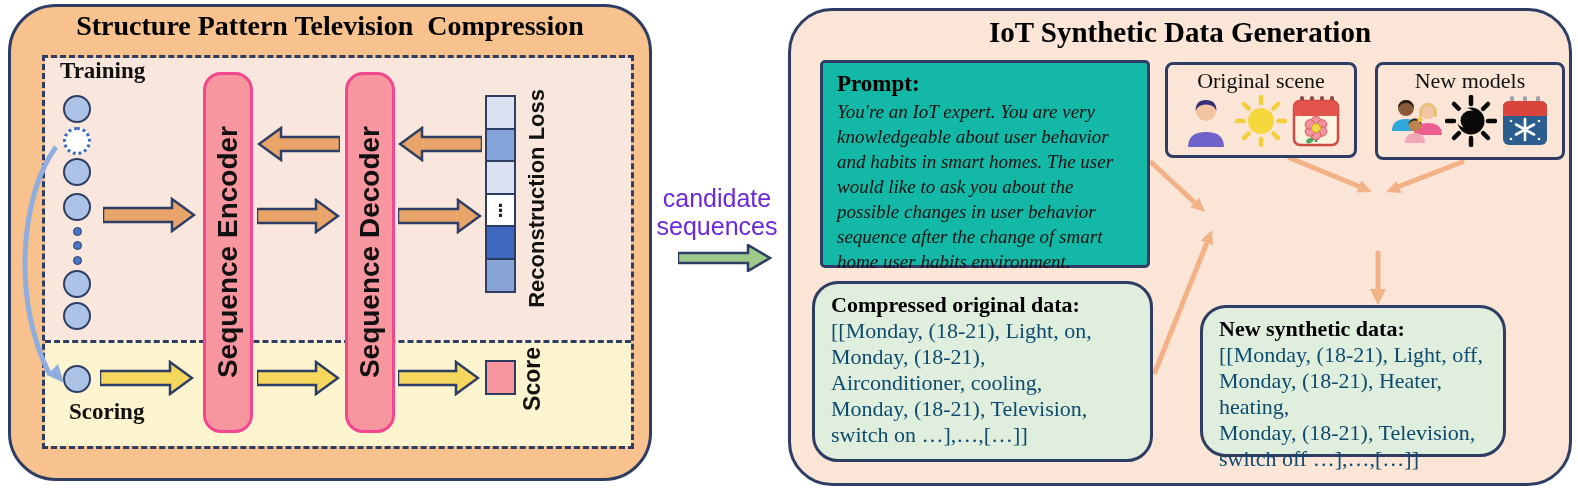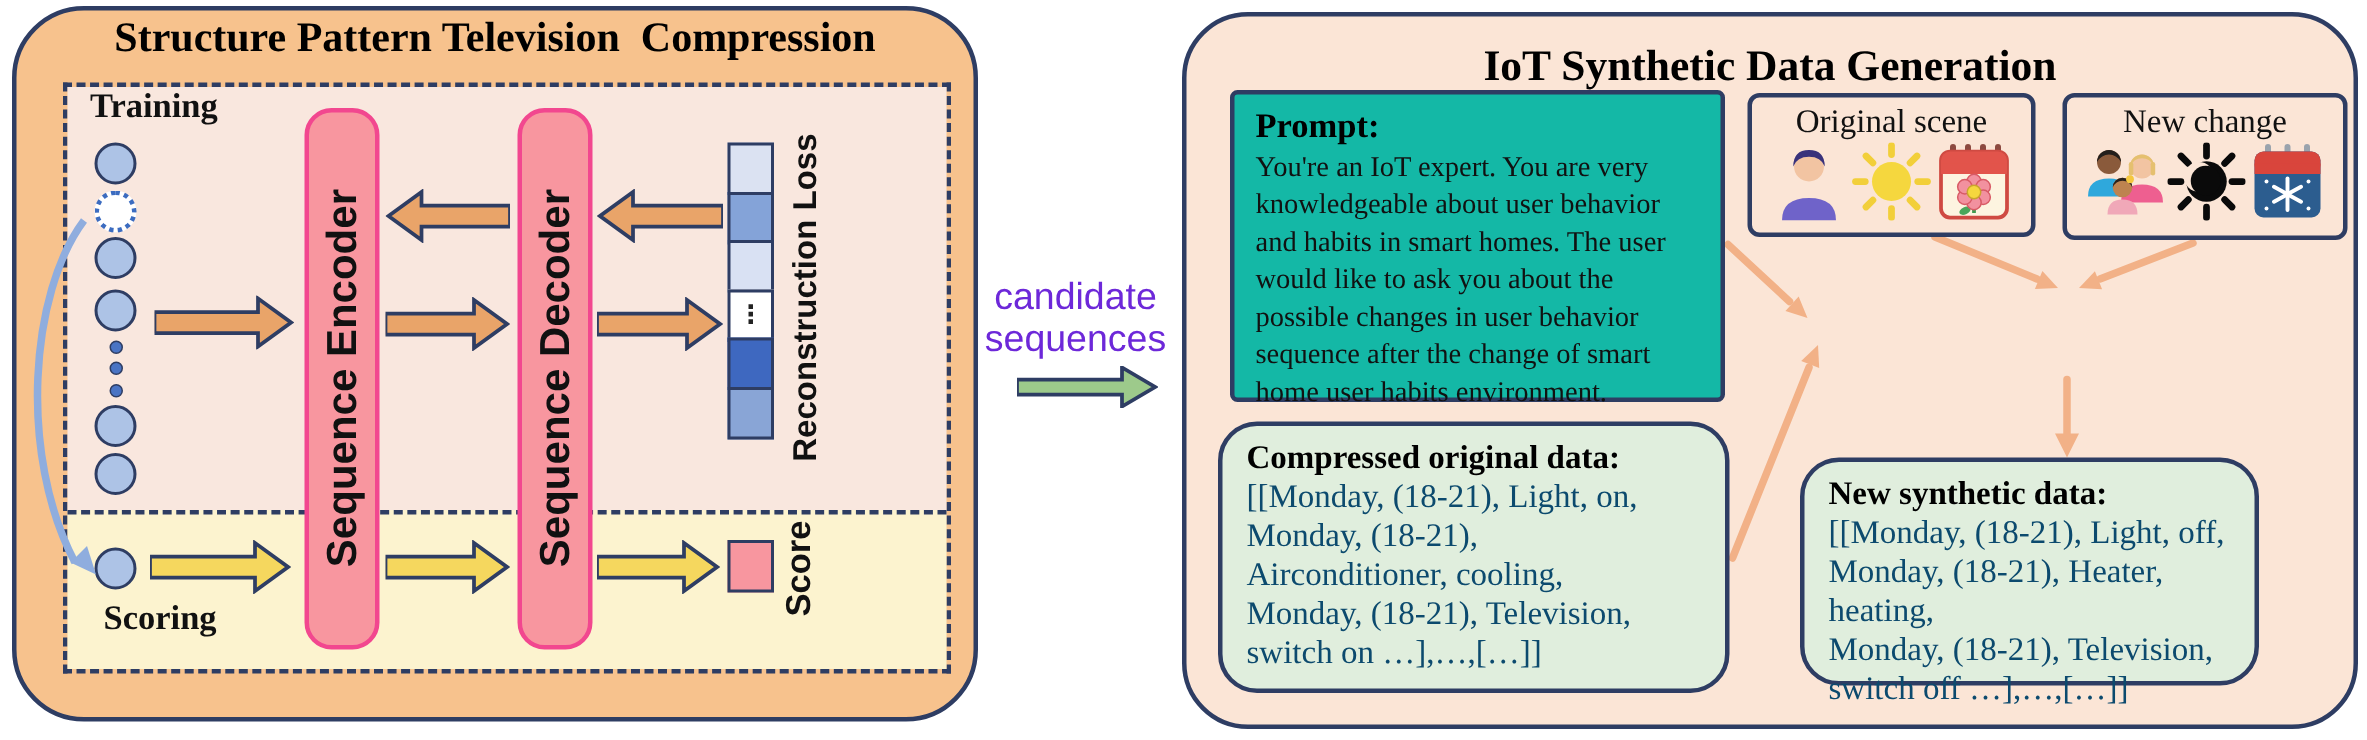--- a/index.html
+++ b/index.html
@@ -40,21 +40,21 @@
               font-family:"Liberation Sans",sans-serif;font-size:25px;line-height:28px;color:#6d28d9;}
   .blk-orange{fill:#e9a469;stroke:#2e3d63;stroke-width:2.5;}
   .blk-yellow{fill:#f5d75e;stroke:#2e3d63;stroke-width:2.5;}
   .blk-green{fill:#9dca8b;stroke:#2e3d63;stroke-width:2.5;}
   .softline{stroke:#f2b187;stroke-width:5;fill:none;stroke-linecap:round;}
   .softhead{fill:#f2b187;}
   .roundbox{position:absolute;box-sizing:border-box;border:3px solid #2e3d63;}
   .prompt-box{left:820px;top:60px;width:330px;height:208px;border-radius:5px;
               background:#14b8a6;padding:6px 14px;}
   .prompt-box h3{margin:2px 0;font-size:23px;color:#000;}
-  .prompt-box .body{font-size:19px;line-height:25px;color:#111;white-space:pre-line;}
+  .prompt-box .body{font-size:19px;line-height:25px;color:#111;white-space:pre-line;font-style:italic;}
   .scene-box{border-radius:8px;background:#fbe5d6;display:flex;flex-direction:column;
              align-items:center;padding-top:3px;}
   .scene-box .slabel{font-size:22px;color:#111;}
   .icon-row{display:flex;align-items:center;gap:3px;margin-top:1px;}
   .llm-box{position:absolute;left:1207px;top:192px;width:341px;height:61px;border-radius:14px;
            background:#fdd44c;border:3px solid #f2a93b;box-sizing:border-box;
            display:flex;align-items:center;justify-content:center;
            font-weight:bold;font-size:28px;color:#000;}
   .data-box{background:#e0eedd;border-radius:26px;padding:8px 16px;}
   .data-box h3{margin:0;font-size:22px;line-height:26px;color:#000;}
@@ -143,21 +143,21 @@
   <div class="vlabel" style="left:516px;top:344px;width:32px;height:70px;">
     <span class="vtext" style="font-size:23px;">Score</span>
   </div>
 
   <div class="conn-label">candidate sequences</div>
   <svg class="abs" style="left:678px;top:244px;" width="94" height="28">
     <polygon class="blk-green" points="0,9 70,9 70,1 92,14 70,27 70,19 0,19"></polygon>
     </svg>
 
   <section class="panel right-panel"></section>
-  <div class="ptitle" style="left:798px;top:28px;width:764px;font-size:29px;">IoT Synthetic Data Generation</div>
+  <div class="ptitle" style="left:798px;top:16px;width:764px;font-size:29px;">IoT Synthetic Data Generation</div>
 
   <svg class="abs" style="left:1143px;top:153px;" width="72" height="68">
     <path class="softline" d="M9,10 L50,48"></path>
       <polygon class="softhead" points="62,59 47.3,54.3 56.1,44.7"></polygon>
     </svg>
   <svg class="abs" style="left:1140px;top:220px;" width="85" height="160">
     <path class="softline" d="M15,152 L66,25"></path>
       <polygon class="softhead" points="72,10 72.8,25.4 60.8,20.6"></polygon>
     </svg>
   <svg class="abs" style="left:1280px;top:150px;" width="100" height="50">
@@ -220,21 +220,21 @@
         <circle cx="31.1" cy="36.5" r="4.8" fill="#f2919f" stroke="#d85b66"></circle>
         <circle cx="25" cy="40" r="4.8" fill="#f2919f" stroke="#d85b66"></circle>
         <circle cx="18.9" cy="36.5" r="4.8" fill="#f2919f" stroke="#d85b66"></circle>
         <circle cx="18.9" cy="29.5" r="4.8" fill="#f2919f" stroke="#d85b66"></circle>
         <circle cx="25" cy="33" r="4.5" fill="#f5d73e" stroke="#c9a42e"></circle>
       </svg>
     </div>
   </div>
 
   <div class="roundbox scene-box abs" style="left:1375px;top:62px;width:190px;height:98px;">
-    <span class="slabel">New change</span>
+    <span class="slabel">New models</span>
     <div class="icon-row">
       <svg width="52" height="52" viewBox="0 0 52 52">
         <circle cx="16" cy="13" r="8" fill="#8a5a3b"></circle>
         <path d="M8,13 a8,8 0 0 1 16,0 q-3,-5 -8,-5 t-8,5 z" fill="#241f1c"></path>
         <path d="M2,36 q0,-12 14,-12 q14,0 14,12 z" fill="#2fa8dc"></path>
         <circle cx="38" cy="16" r="8" fill="#f2c4a2"></circle>
         <path d="M30,16 a8,8 0 0 1 16,0 q-2.5,-5.5 -8,-5.5 t-8,5.5 z" fill="#e5c06f"></path>
         <rect x="29.2" y="13" width="3" height="9" rx="1.5" fill="#e5c06f"></rect>
         <rect x="43.8" y="13" width="3" height="9" rx="1.5" fill="#e5c06f"></rect>
         <path d="M24,40 q0,-12 14,-12 q14,0 14,12 z" fill="#ee5f90"></path>

